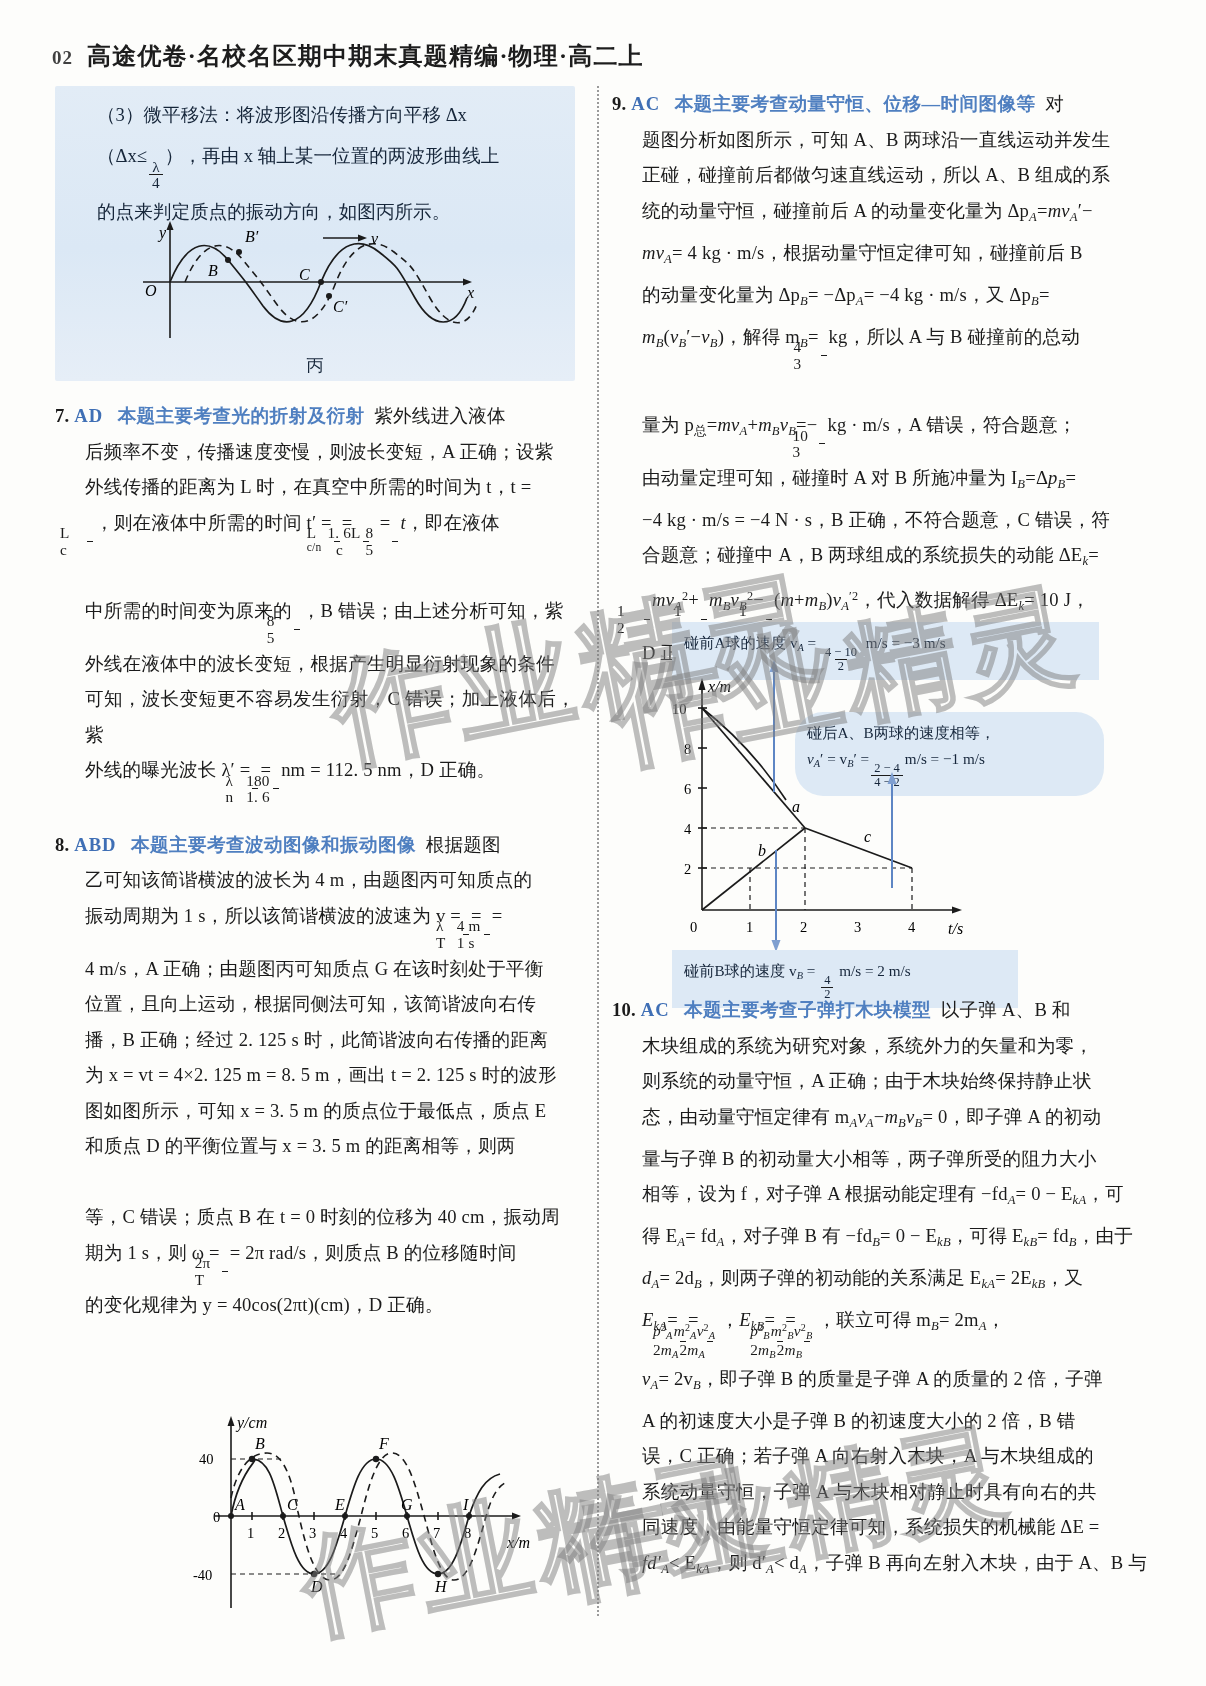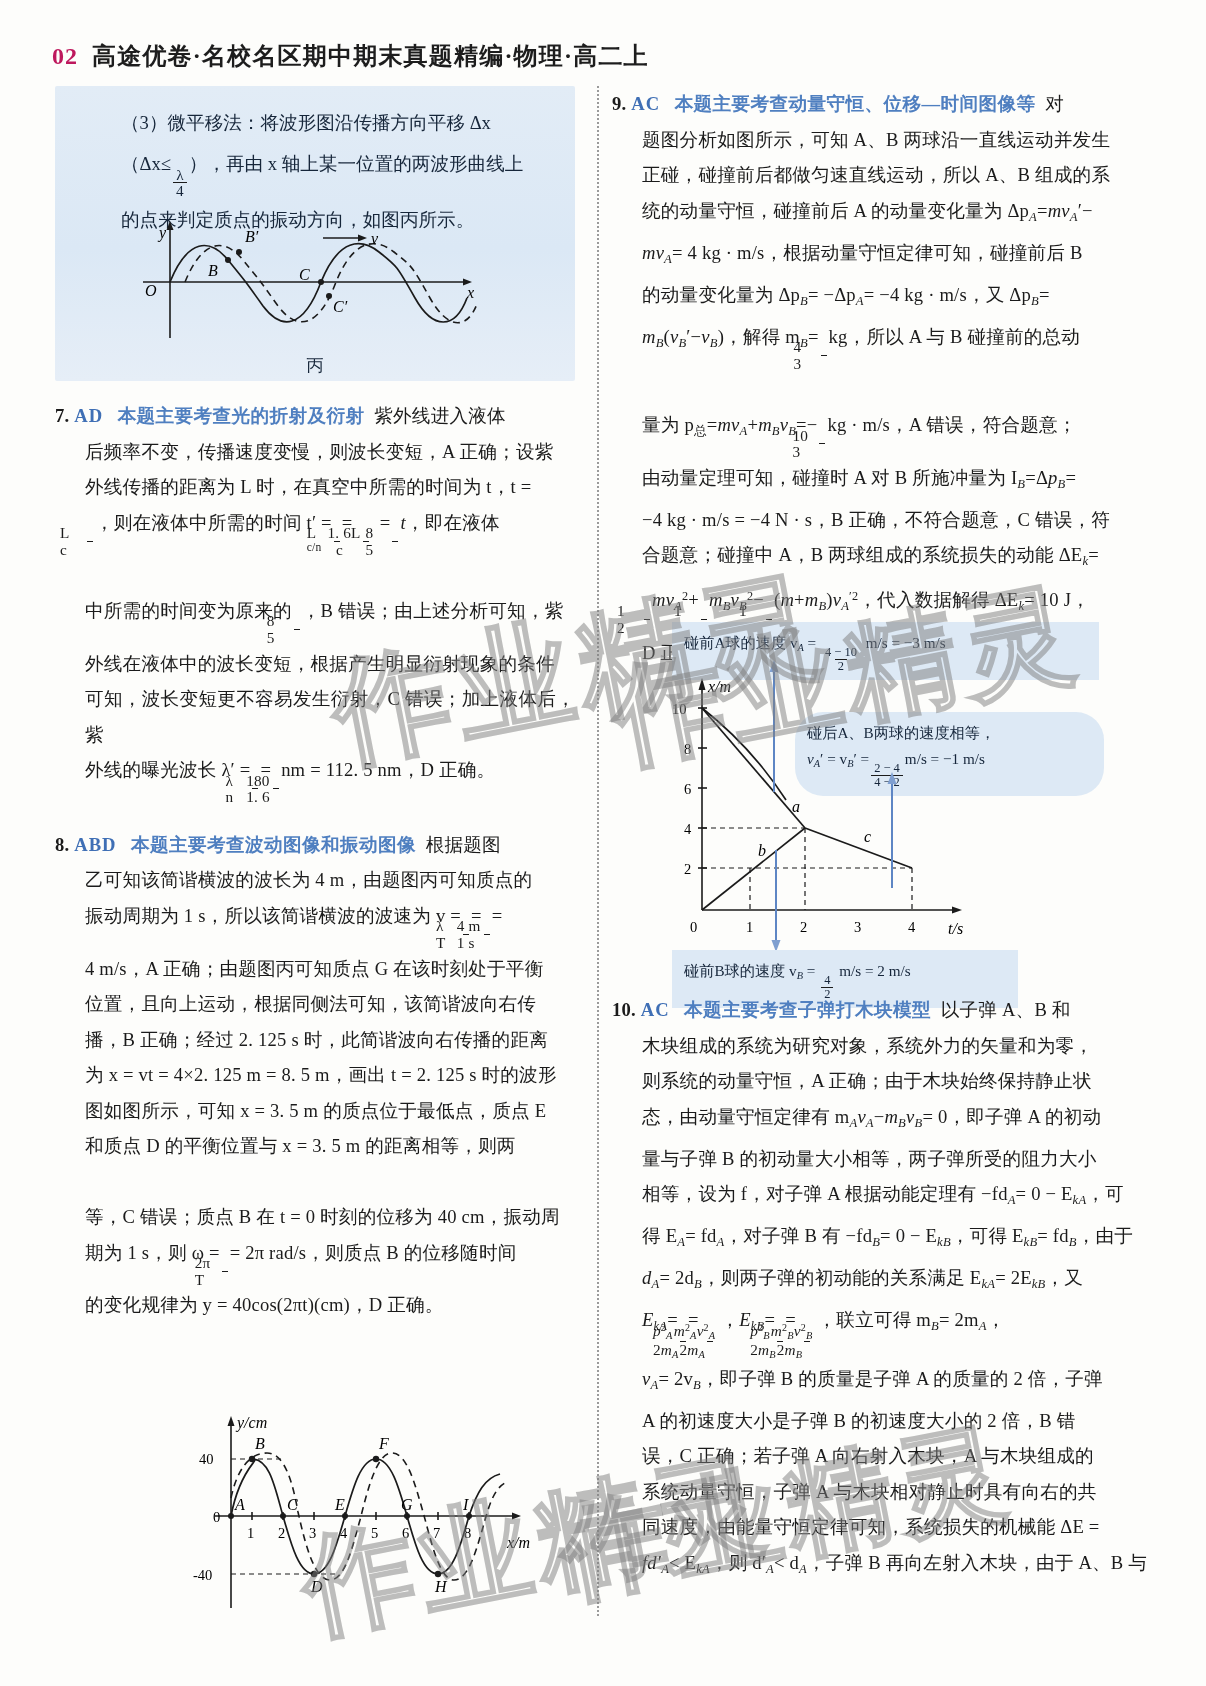--- a/index.html
+++ b/index.html
@@ -12,21 +12,21 @@
     overflow:hidden;
   }
   .page{position:absolute;inset:0;}
 
   
   .header{
     position:absolute;left:52px;top:40px;
     display:flex;align-items:baseline;gap:14px;
     font-weight:bold;
   }
-  .header .folio{color:#be185d;font-size:24px;letter-spacing:1px;font-family:Liberation Serif, serif;}
+  .header .folio{color:#404040;font-size:19px;letter-spacing:1px;font-family:Liberation Serif, serif;}
   .header .htitle{color:#1d1d1d;font-size:24px;letter-spacing:1.2px;}
 
   
   .col{position:absolute;top:86px;width:520px;}
   .col-left{left:55px;}
   .col-right{left:612px;width:543px;}
   .divider{
     position:absolute;left:597px;top:86px;height:1530px;
     border-left:2px dotted #9a9a9a;
   }
@@ -69,22 +69,22 @@
     font-family:"Liberation Serif",serif;
     color:#15253a;
   }
 
   
   #panel-micro{
     position:absolute;left:55px;top:86px;width:520px;height:295px;
     border-radius:2px;
   }
   #panel-micro .ptext{
-    position:absolute;left:42px;top:16px;width:450px;
-    font-size:18.6px;line-height:41px;color:#16263a;margin-left:24px;
+    position:absolute;left:42px;top:8px;width:450px;
+    font-size:18.6px;line-height:41px;color:#16263a;
   }
   #panel-micro .caption{
     position:absolute;left:0;right:0;bottom:4px;text-align:center;
     font-size:17px;color:#16263a;
   }
 
   
   .figwrap{position:relative;}
   svg{display:block;}
   .axis{stroke:#1b1b1b;stroke-width:1.6;fill:none;}

